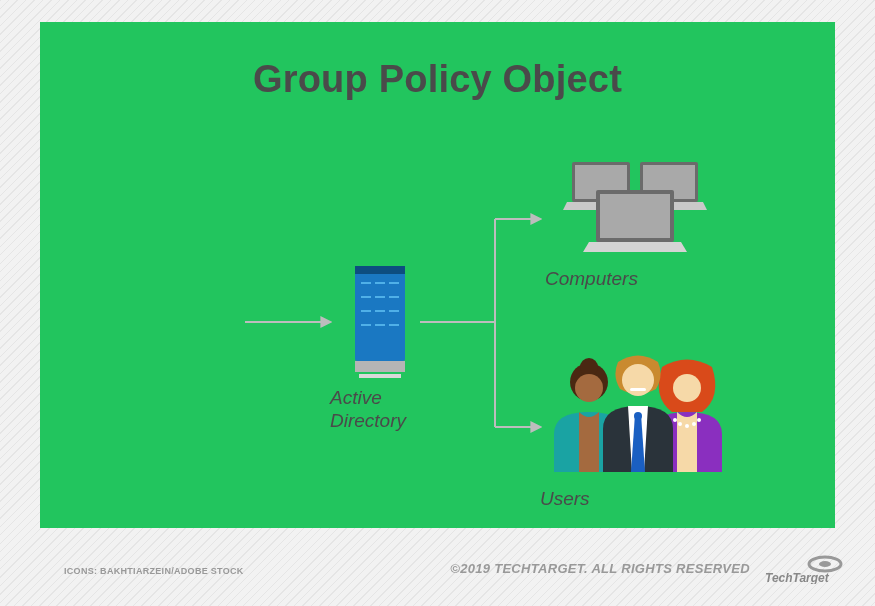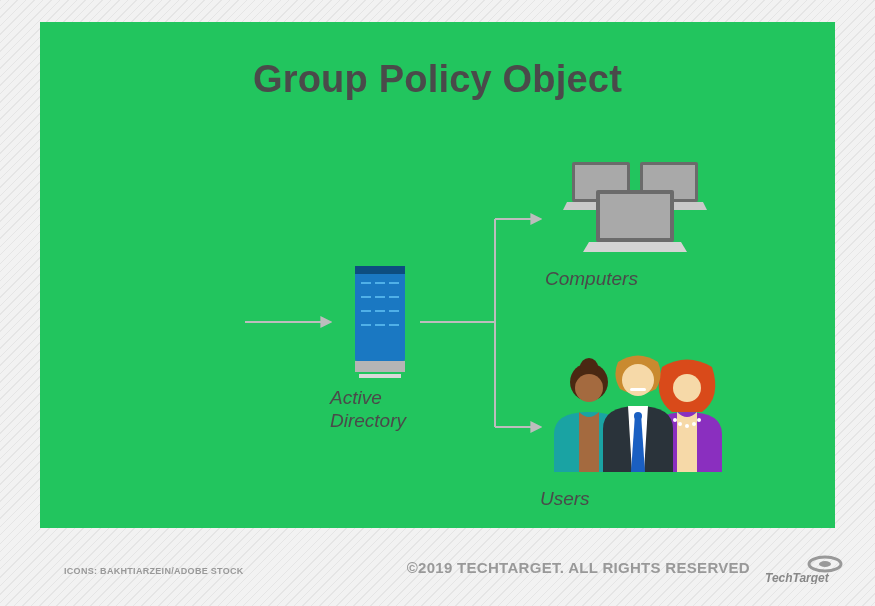--- a/index.html
+++ b/index.html
@@ -4,21 +4,21 @@
 <style>
   * { margin:0; padding:0; box-sizing:border-box; }
   html,body { width:875px; height:606px; font-family:"Helvetica Neue",Arial,sans-serif; }
   body { background-image:repeating-linear-gradient(135deg,#e5e5e5 0,#e5e5e5 1px,#f2f2f2 1px,#f2f2f2 6px); position:relative; }
   .panel { position:absolute; left:40px; top:22px; width:795px; height:506px; background:#22c55e; }
   .title { position:absolute; top:36px; left:0; right:0; text-align:center; font-weight:700; font-size:38px; color:#4a4a4a; letter-spacing:0.2px; }
   .node { position:absolute; text-align:left;font-style:italic; }
   .node-label { color:#4a4a4a; font-size:19px; font-weight:400; margin-top:6px; line-height:1.2; }
   svg.icon { display:block; margin:0 auto; }
   .credit { position:absolute; left:40px; bottom:30px; font-size:9px; color:#999; font-weight:700; letter-spacing:0.3px;margin-left:24px; }
-  .copyright { position:absolute; right:125px; bottom:30px; font-size:15px; color:#999; font-weight:700; letter-spacing:0.3px; }
+  .copyright { position:absolute; right:125px; bottom:30px; font-size:13px; color:#999; font-weight:700; letter-spacing:0.3px;font-style:italic; }
   .logo { position:absolute; right:32px; bottom:18px;font-style:italic; }
   .arrows { position:absolute; left:0; top:0; width:100%; height:100%; pointer-events:none; }
 </style>
 </head>
 <body>
 
 <div class="panel">
   <div class="title">Group Policy Object</div>
 
   <svg class="arrows" viewBox="0 0 795 506">

